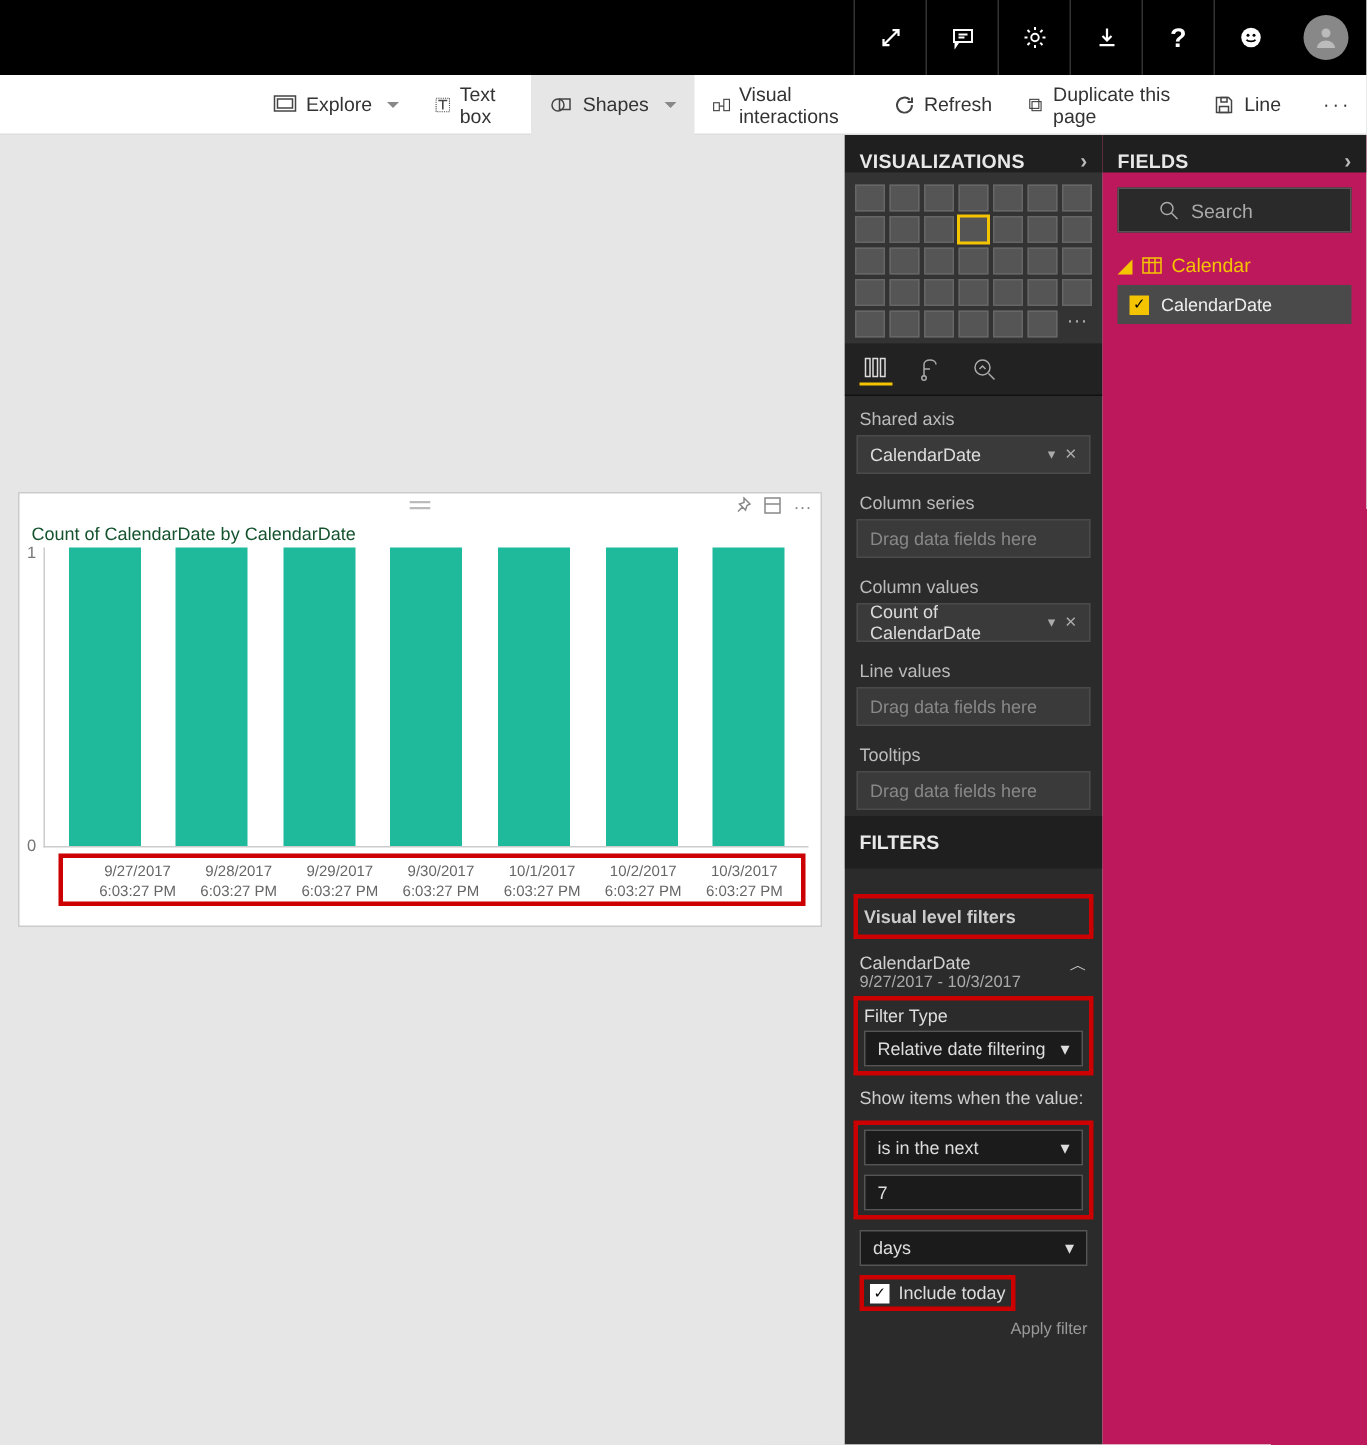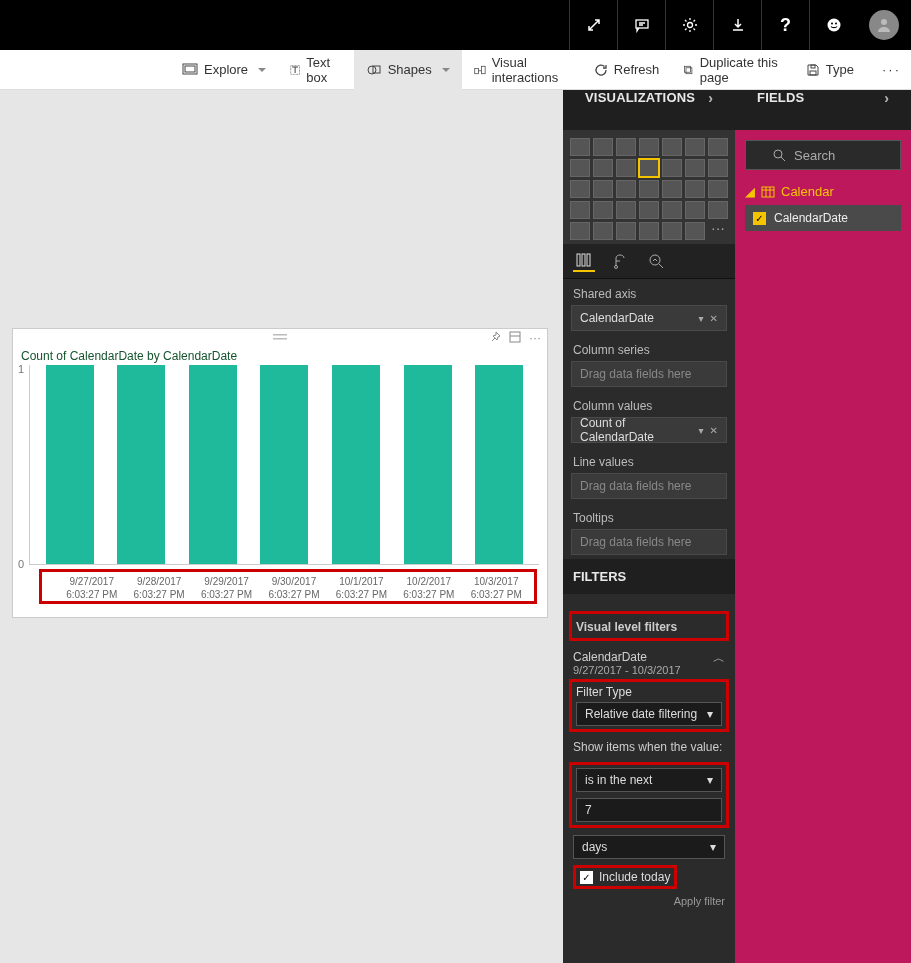--- a/index.html
+++ b/index.html
@@ -28,21 +28,21 @@
 .card-actions { position:absolute; right:6px; top:2px; display:flex; gap:8px; color:#888; font-size:12px;}
 .card-title { font-size:12px; color:#14532d; padding:4px 24px 2px 8px;}
 .chart-area { position:relative; height:200px; margin:0 8px 0 16px; border-left:1px solid #ccc; border-bottom:1px solid #ccc;}
 .ytick { position:absolute; left:-12px; font-size:11px; color:#777;}
 .bars { display:flex; height:100%; align-items:flex-end; justify-content:space-around; padding:0 4px;}
 .bar { width:48px; background:#1fb99b; height:100%; }
 .xaxis { display:flex; justify-content:space-around; padding:4px 4px 0 16px; border:3px solid #c00; margin:4px 10px 6px 26px; }
 .xlabel { font-size:10px; color:#666; text-align:center; line-height:1.25; width:58px;}
 
 
-.pnl-head { height:40px; background:#1f1f1f; display:flex; align-items:flex-start; justify-content:space-between; padding:0 22px; font-weight:600; font-size:13px; color:#e8e8e8; letter-spacing:0.2px;}
+.pnl-head { height:25px; background:#1f1f1f; display:flex; align-items:flex-end; justify-content:space-between; padding:0 10px; font-weight:600; font-size:13px; color:#e8e8e8; letter-spacing:0.2px;}
 .pnl-head .chev { font-size:14px; color:#bbb;}
 .viz-grid { display:grid; grid-template-columns:repeat(7,1fr); gap:3px; padding:8px 7px 4px 7px; background:#333;}
 .viz-i { width:20px; height:18px; background:#555; border:1px solid #666; position:relative;}
 .viz-i.sel { outline:2px solid #f5c400; outline-offset:-1px;}
 .viz-i.more { background:transparent; border:none; color:#aaa; text-align:center; font-size:14px; line-height:12px;}
 
 .viz-tabs { display:flex; gap:14px; padding:6px 10px; background:#222; border-bottom:1px solid #111;}
 .viz-tab { width:22px; height:22px; color:#ccc; display:flex; align-items:center; justify-content:center; font-size:14px;}
 .viz-tab svg { width:18px; height:18px; }
 .viz-tab.active { border-bottom:2px solid #f5c400;}
@@ -162,21 +162,21 @@
         <rect x="4" y="4" width="8" height="8"></rect>
       </svg>
     <span>Duplicate this page</span>
   </div>
   <div class="tool">
     <svg width="14" height="14" viewBox="0 0 14 14" stroke="#444" fill="none">
         <path d="M2 2h8l2 2v8H2z"></path>
         <rect x="4" y="8" width="6" height="4"></rect>
         <rect x="5" y="2" width="4" height="3"></rect>
       </svg>
-    <span>Type</span>
+    <span>Line</span>
   </div>
   <div class="ellipsis">···</div>
 </div>
 
 <div class="main">
 
   <div class="canvas">
     <div class="card">
       <div class="card-topbar">
         <svg width="14" height="8" viewBox="0 0 14 8" fill="#bbb">

